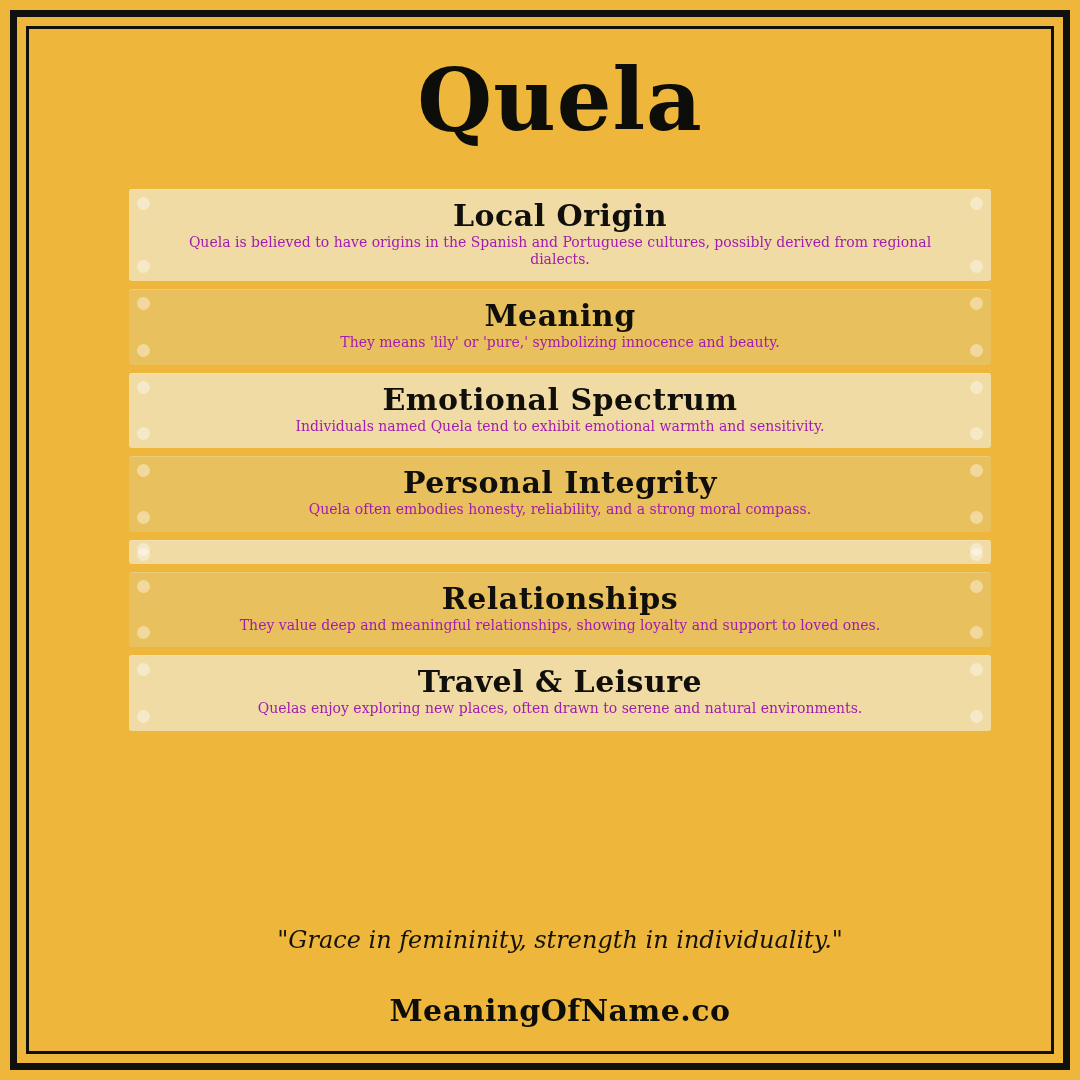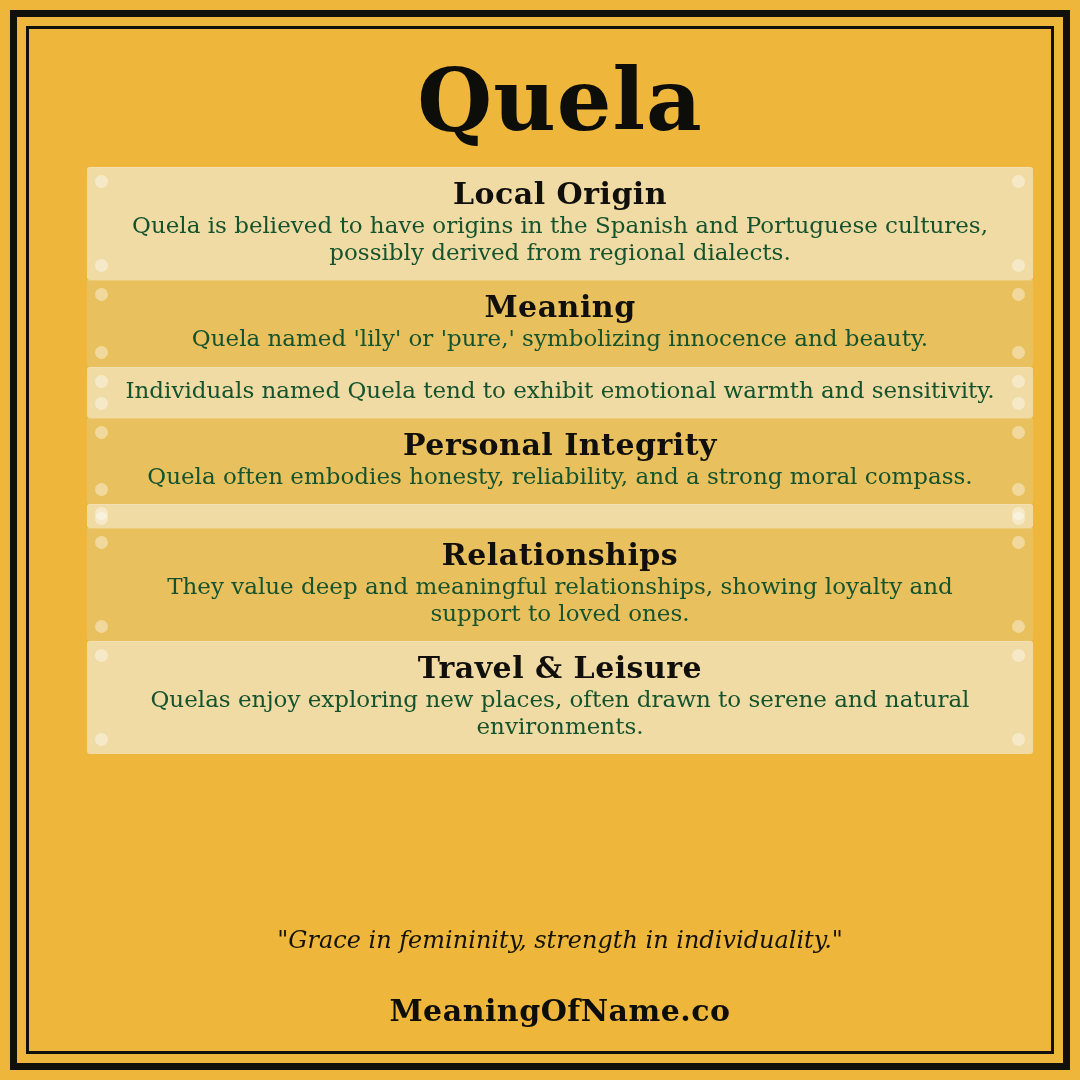--- a/index.html
+++ b/index.html
@@ -63,24 +63,25 @@
     font-weight: bold;
     color: #0d0d0a;
     letter-spacing: 1px;
     margin-top: 18px;
     margin-bottom: 0;
     line-height: 1.2;
     text-align: center;
   }
 
   .cards {
-    width: 946px;
-    margin-top: 16px;
+    width: 862px;
+    margin-top: 38px;
     display: flex;
     flex-direction: column;
+    gap: 8px;
   }
 
   .card {
     position: relative;
     box-sizing: border-box;
     padding: 10px 34px 14px 34px;
     text-align: center;
     border-radius: 3px;
     box-shadow: 0 1px 0 rgba(255,255,255,0.18) inset;
   }
@@ -106,22 +107,22 @@
 
   .card-title {
     font-size: 30px;
     font-weight: bold;
     color: #100f0b;
     line-height: 1.1;
     margin: 0 0 2px 0;
     letter-spacing: 0.5px;
   }
   .card-desc {
-    font-size: 23px;
-    color: #14532d;
+    font-size: 14px;
+    color: #a21caf;
     line-height: 1.18;
     margin: 0;
   }
 
   .footer {
     width: 100%;
     margin-top: auto;
     margin-bottom: 22px;
     text-align: center;
   }
@@ -161,28 +162,29 @@
         <h2 class="card-title">Local Origin</h2>
         <p class="card-desc">Quela is believed to have origins in the Spanish and Portuguese cultures, possibly derived from regional dialects.</p>
       </div>
 
       <div class="card dark">
         <span class="dot tl"></span>
         <span class="dot tr"></span>
         <span class="dot bl"></span>
         <span class="dot br"></span>
         <h2 class="card-title">Meaning</h2>
-        <p class="card-desc">Quela named 'lily' or 'pure,' symbolizing innocence and beauty.</p>
-      </div>
-
-      <div class="card light">
-        <span class="dot tl"></span>
-        <span class="dot tr"></span>
-        <span class="dot bl"></span>
-        <span class="dot br"></span>
+        <p class="card-desc">They means 'lily' or 'pure,' symbolizing innocence and beauty.</p>
+      </div>
+
+      <div class="card light">
+        <span class="dot tl"></span>
+        <span class="dot tr"></span>
+        <span class="dot bl"></span>
+        <span class="dot br"></span>
+        <h2 class="card-title">Emotional Spectrum</h2>
         <p class="card-desc">Individuals named Quela tend to exhibit emotional warmth and sensitivity.</p>
       </div>
 
       <div class="card dark">
         <span class="dot tl"></span>
         <span class="dot tr"></span>
         <span class="dot bl"></span>
         <span class="dot br"></span>
         <h2 class="card-title">Personal Integrity</h2>
         <p class="card-desc">Quela often embodies honesty, reliability, and a strong moral compass.</p>

